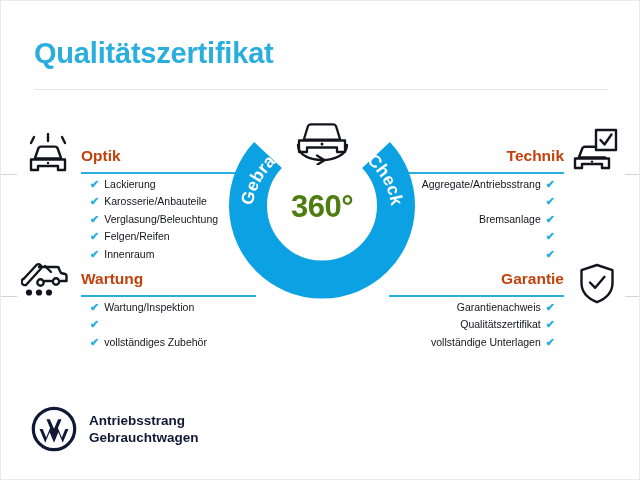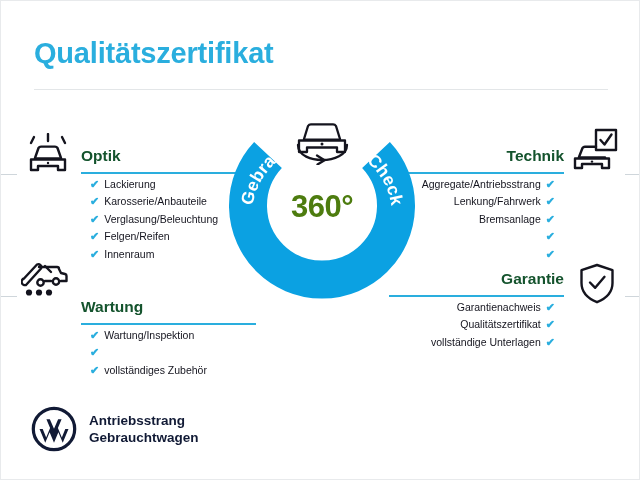--- a/index.html
+++ b/index.html
@@ -51,21 +51,21 @@
   .section {
     position: absolute;
   }
   .sec-head {
     position: relative;
     height: 30px;
   }
   .sec-title {
     font-size: 15.5px;
     font-weight: bold;
-    color: #14532d;
+    color: #c2410c;
     white-space: nowrap;
     line-height: 20px;
   }
   .sec-rule {
     position: absolute;
     left: 0;
     right: 0;
     bottom: 2px;
     height: 2px;
     background: #2aaede;
@@ -215,21 +215,20 @@
     <div class="sec-head">
       <div class="sec-title">Technik</div>
       <div class="sec-rule"></div>
     </div>
     <ul class="sec-list">
       <li>
           <span>Aggregate/Antriebsstrang</span>
           <span class="chk">✔</span>
         </li>
       <li>
-          <span>Lenkung/Fahrwerk</span>
           <span class="chk">✔</span>
         </li>
       <li>
           <span>Bremsanlage</span>
           <span class="chk">✔</span>
         </li>
       <li>
           <span class="chk">✔</span>
         </li>
       <li>
@@ -244,21 +243,21 @@
         <rect x="26" y="3" width="20" height="20"></rect>
         <polyline points="30.5,13 34.5,17.5 41.5,7.5"></polyline>
         <path d="M9 30 L12.5 21 A3 3 0 0 1 15 19.8 L26 19.8"></path>
         <path d="M5 31.5 L39 31.5 L39 41 L32 41 L32 37 L12 37 L12 41 L5 41 Z"></path>
         <line x1="9" y1="30.4" x2="35" y2="30.4"></line>
         <circle cx="22" cy="34.6" r="1.2" fill="#14141e" stroke="none"></circle>
       </g>
     </svg>
   </div>
 
-  <div class="section sec-left" style="left:80px; top:268px; width:175px;margin-top:28px;">
+  <div class="section sec-left" style="left:80px; top:268px; width:175px;">
     <div class="sec-head">
       <div class="sec-title">Wartung</div>
       <div class="sec-rule"></div>
     </div>
     <ul class="sec-list">
       <li>
           <span class="chk">✔</span>
           <span>Wartung/Inspektion</span>
         </li>
       <li>

